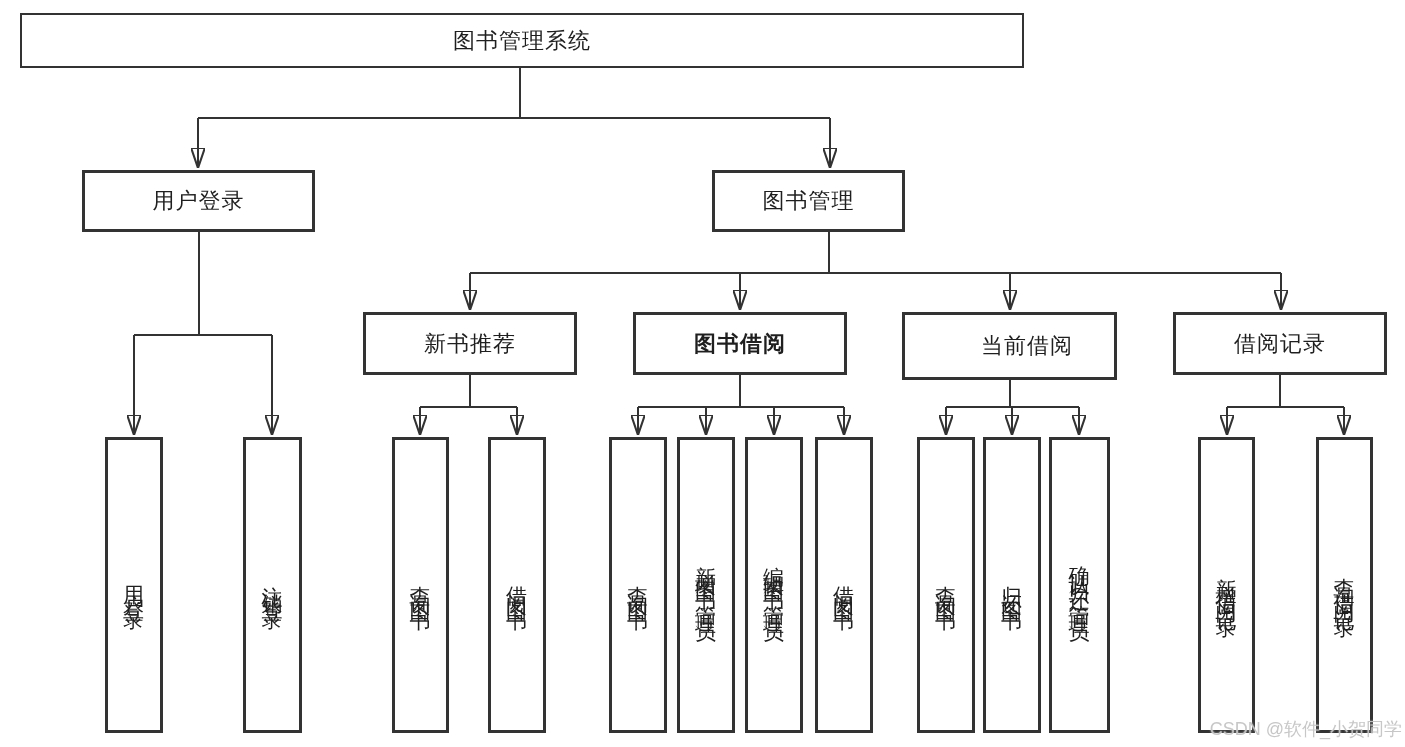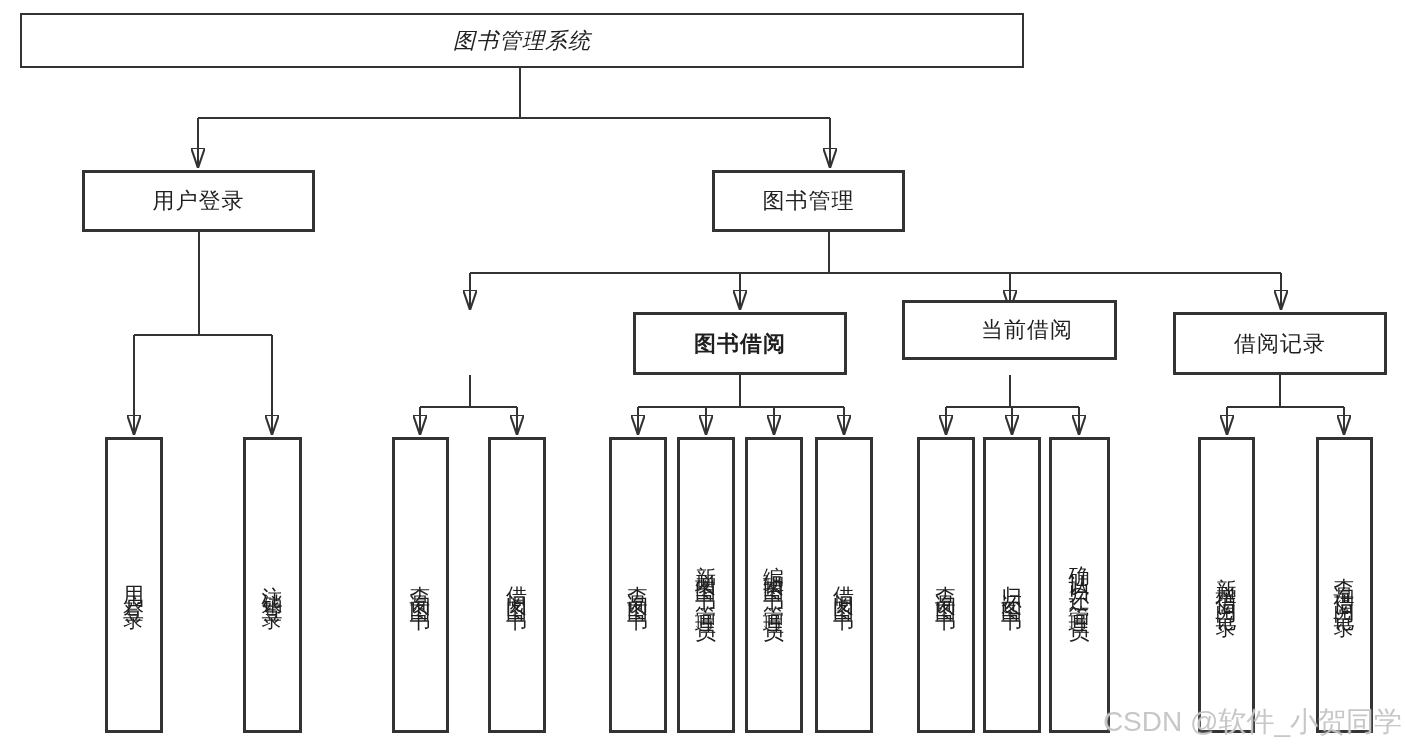--- a/index.html
+++ b/index.html
@@ -41,21 +41,21 @@
     font-size: 21px;
     letter-spacing: 8px;
     line-height: 1;
     white-space: nowrap;
   }
   .watermark {
     position: absolute;
     right: 3px;
     bottom: 6px;
     z-index: 5;
-    font-size: 28px;
+    font-size: 18px;
     color: rgba(194, 194, 194, 0.92);
     text-shadow: 0 0 2px rgba(255,255,255,0.8);
     white-space: nowrap;
   }
 </style>
 </head>
 <body>
 
 <div class="canvas">
 
@@ -114,35 +114,38 @@
     </g>
 
     <g>
       <path d="M1280,375 L1280,407"></path>
       <path d="M1227,407 L1344,407"></path>
       <path d="M1227,407 L1227,434" marker-end="url(#arrowhead)"></path>
       <path d="M1344,407 L1344,434" marker-end="url(#arrowhead)"></path>
     </g>
   </svg>
 
-  <div class="node root" style="left:20px; top:13px; width:1004px; height:55px;font-style:italic;">
+  <div class="node root" style="left:20px; top:13px; width:1004px; height:55px;">
     <span class="hlabel">图书管理系统</span>
   </div>
 
   <div class="node" style="left:82px; top:170px; width:233px; height:62px;">
     <span class="hlabel">用户登录</span>
   </div>
   <div class="node" style="left:712px; top:170px; width:193px; height:62px;">
     <span class="hlabel">图书管理</span>
   </div>
 
+  <div class="node" style="left:363px; top:312px; width:214px; height:63px;">
+    <span class="hlabel">新书推荐</span>
+  </div>
   <div class="node" style="left:633px; top:312px; width:214px; height:63px;font-weight:bold;">
     <span class="hlabel">图书借阅</span>
   </div>
-  <div class="node" style="left:902px; top:300px; width:215px; height:60px;padding-left:35px;">
+  <div class="node" style="left:902px; top:312px; width:215px; height:68px;padding-left:35px;">
     <span class="hlabel">当前借阅</span>
   </div>
   <div class="node" style="left:1173px; top:312px; width:214px; height:63px;">
     <span class="hlabel">借阅记录</span>
   </div>
 
   <div class="node leaf" style="left:105px; top:437px; width:58px; height:296px;">
     <span class="vtext">用户登录</span>
   </div>
   <div class="node leaf" style="left:243px; top:437px; width:59px; height:296px;">

